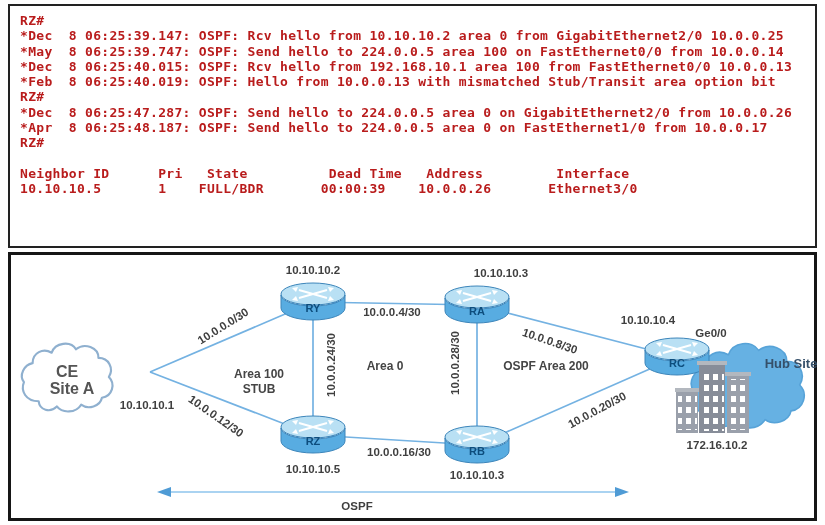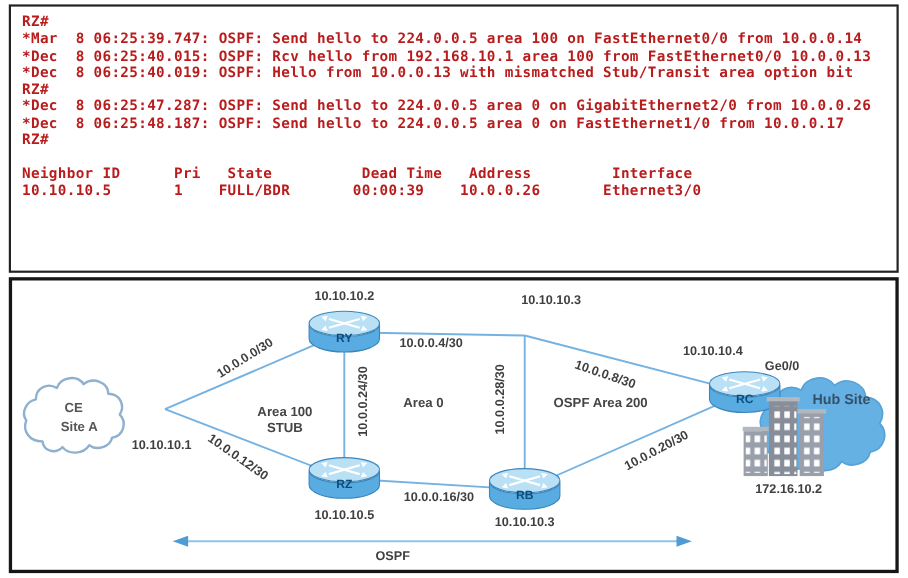--- a/index.html
+++ b/index.html
@@ -24,35 +24,36 @@
   .building{position:absolute;z-index:4;}
   .lbl{position:absolute;z-index:5;transform:translate(-50%,-50%);
     font-weight:700;font-size:11.5px;color:#3f3f3f;white-space:nowrap;}
   .lbl.rot-m32{transform:translate(-50%,-50%) rotate(-32deg);}
   .lbl.rot-p35{transform:translate(-50%,-50%) rotate(35deg);}
   .lbl.rot-m90{transform:translate(-50%,-50%) rotate(-90deg);}
   .lbl.rot-p19{transform:translate(-50%,-50%) rotate(19deg);}
   .lbl.rot-m28{transform:translate(-50%,-50%) rotate(-28deg);}
   .lbl.area{font-size:12px;color:#454545;text-align:center;line-height:14px;}
   .lbl.hub{font-size:13px;color:#35506a;}
-  .lbl.ce{font-size:12px;color:#555;text-align:center;line-height:17px;}
+  .lbl.ce{font-size:16px;color:#555;text-align:center;line-height:17px;}
 </style>
 </head>
 <body>
 
 <div class="page">
 
   <div class="terminal">
     <div class="tline">RZ#</div>
-    <div class="tline">*Mar  8 06:25:39.747: OSPF: Send hello to 224.0.0.5 area 100 on FastEthernet0/0 from 10.0.0.14</div>
+    <div class="tline">*Dec  8 06:25:39.147: OSPF: Rcv hello from 10.10.10.2 area 0 from GigabitEthernet2/0 10.0.0.25</div>
+    <div class="tline">*May  8 06:25:39.747: OSPF: Send hello to 224.0.0.5 area 100 on FastEthernet0/0 from 10.0.0.14</div>
     <div class="tline">*Dec  8 06:25:40.015: OSPF: Rcv hello from 192.168.10.1 area 100 from FastEthernet0/0 10.0.0.13</div>
-    <div class="tline">*Dec  8 06:25:40.019: OSPF: Hello from 10.0.0.13 with mismatched Stub/Transit area option bit</div>
+    <div class="tline">*Feb  8 06:25:40.019: OSPF: Hello from 10.0.0.13 with mismatched Stub/Transit area option bit</div>
     <div class="tline">RZ#</div>
     <div class="tline">*Dec  8 06:25:47.287: OSPF: Send hello to 224.0.0.5 area 0 on GigabitEthernet2/0 from 10.0.0.26</div>
-    <div class="tline">*Dec  8 06:25:48.187: OSPF: Send hello to 224.0.0.5 area 0 on FastEthernet1/0 from 10.0.0.17</div>
+    <div class="tline">*Apr  8 06:25:48.187: OSPF: Send hello to 224.0.0.5 area 0 on FastEthernet1/0 from 10.0.0.17</div>
     <div class="tline">RZ#</div>
     <div class="tline"></div>
     <div class="tline">Neighbor ID      Pri   State          Dead Time   Address         Interface</div>
     <div class="tline">10.10.10.5       1    FULL/BDR       00:00:39    10.0.0.26       Ethernet3/0</div>
   </div>
 
   <div class="diagram">
    <div class="dinner">
 
     <svg class="links-svg" width="803" height="263" viewBox="0 0 803 263">
@@ -85,21 +86,21 @@
     <div class="lbl ce" style="left:61px;top:133px;">Site A</div>
 
     <div class="cloud" style="left:672px;top:76px;width:134px;height:108px;">
       <svg width="134" height="108" viewBox="0 0 120 100">
         <path d="M25 78 C10 78 4 66 8 56 C2 48 8 36 18 34 C18 22 30 16 40 22
                  C44 10 62 8 68 18 C78 10 94 16 94 28 C106 28 112 40 106 50
                  C114 58 110 72 98 74 C96 84 82 88 74 82 C68 92 52 92 46 84
                  C38 92 26 88 25 78 Z" fill="#66b1e3" stroke="#57a3d8" stroke-width="1.5" stroke-linejoin="round"></path>
       </svg>
     </div>
-    <div class="lbl hub" style="left:754px;top:108px;">Hub Site</div>
+    <div class="lbl hub" style="left:780px;top:108px;">Hub Site</div>
 
     <div class="router" style="left:268px;top:159px;">
       <svg width="68" height="42" viewBox="0 0 68 42">
         <path d="M2 14 L2 27 A32 12 0 0 0 66 27 L66 14 A32 11 0 0 1 2 14 Z" fill="#58ace1" stroke="#3c85ba"></path>
         <ellipse cx="34" cy="13" rx="32" ry="11" fill="#b9e0f4" stroke="#3c85ba"></ellipse>
         <g stroke="#ffffff" stroke-width="2" fill="#ffffff">
           <line x1="20" y1="9" x2="48" y2="17"></line>
               <line x1="20" y1="17" x2="48" y2="9"></line>
           <polygon points="55,19 49,20 51,15" stroke="none"></polygon>
               <polygon points="13,7 19,6 17,11" stroke="none"></polygon>
@@ -116,20 +117,35 @@
         <g stroke="#ffffff" stroke-width="2" fill="#ffffff">
           <line x1="20" y1="9" x2="48" y2="17"></line>
               <line x1="20" y1="17" x2="48" y2="9"></line>
           <polygon points="55,19 49,20 51,15" stroke="none"></polygon>
               <polygon points="13,7 19,6 17,11" stroke="none"></polygon>
           <polygon points="55,7 49,6 51,11" stroke="none"></polygon>
               <polygon points="13,19 19,20 17,15" stroke="none"></polygon>
         </g>
       </svg>
       <span class="rname">RY</span>
+    </div>
+    <div class="router" style="left:432px;top:29px;">
+      <svg width="68" height="42" viewBox="0 0 68 42">
+        <path d="M2 14 L2 27 A32 12 0 0 0 66 27 L66 14 A32 11 0 0 1 2 14 Z" fill="#58ace1" stroke="#3c85ba"></path>
+        <ellipse cx="34" cy="13" rx="32" ry="11" fill="#b9e0f4" stroke="#3c85ba"></ellipse>
+        <g stroke="#ffffff" stroke-width="2" fill="#ffffff">
+          <line x1="20" y1="9" x2="48" y2="17"></line>
+              <line x1="20" y1="17" x2="48" y2="9"></line>
+          <polygon points="55,19 49,20 51,15" stroke="none"></polygon>
+              <polygon points="13,7 19,6 17,11" stroke="none"></polygon>
+          <polygon points="55,7 49,6 51,11" stroke="none"></polygon>
+              <polygon points="13,19 19,20 17,15" stroke="none"></polygon>
+        </g>
+      </svg>
+      <span class="rname">RA</span>
     </div>
     <div class="router" style="left:632px;top:81px;">
       <svg width="68" height="42" viewBox="0 0 68 42">
         <path d="M2 14 L2 27 A32 12 0 0 0 66 27 L66 14 A32 11 0 0 1 2 14 Z" fill="#58ace1" stroke="#3c85ba"></path>
         <ellipse cx="34" cy="13" rx="32" ry="11" fill="#b9e0f4" stroke="#3c85ba"></ellipse>
         <g stroke="#ffffff" stroke-width="2" fill="#ffffff">
           <line x1="20" y1="9" x2="48" y2="17"></line>
               <line x1="20" y1="17" x2="48" y2="9"></line>
           <polygon points="55,19 49,20 51,15" stroke="none"></polygon>
               <polygon points="13,7 19,6 17,11" stroke="none"></polygon>

